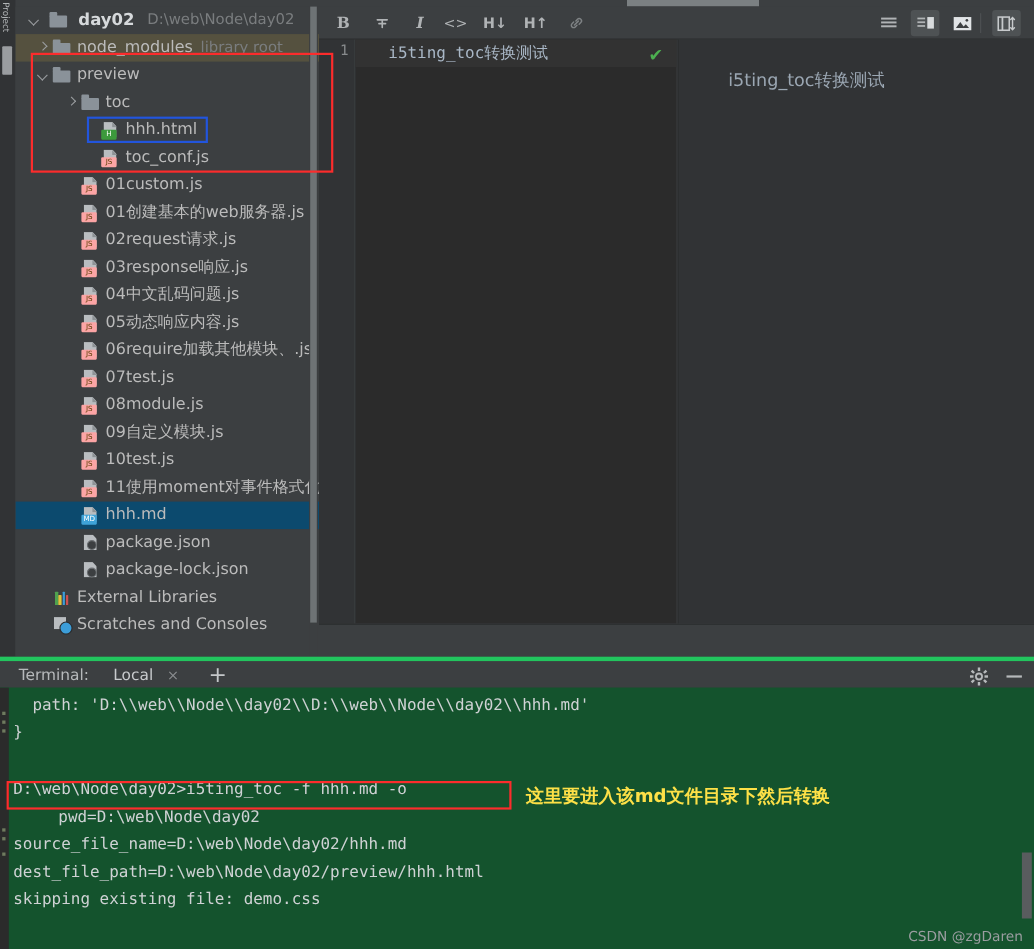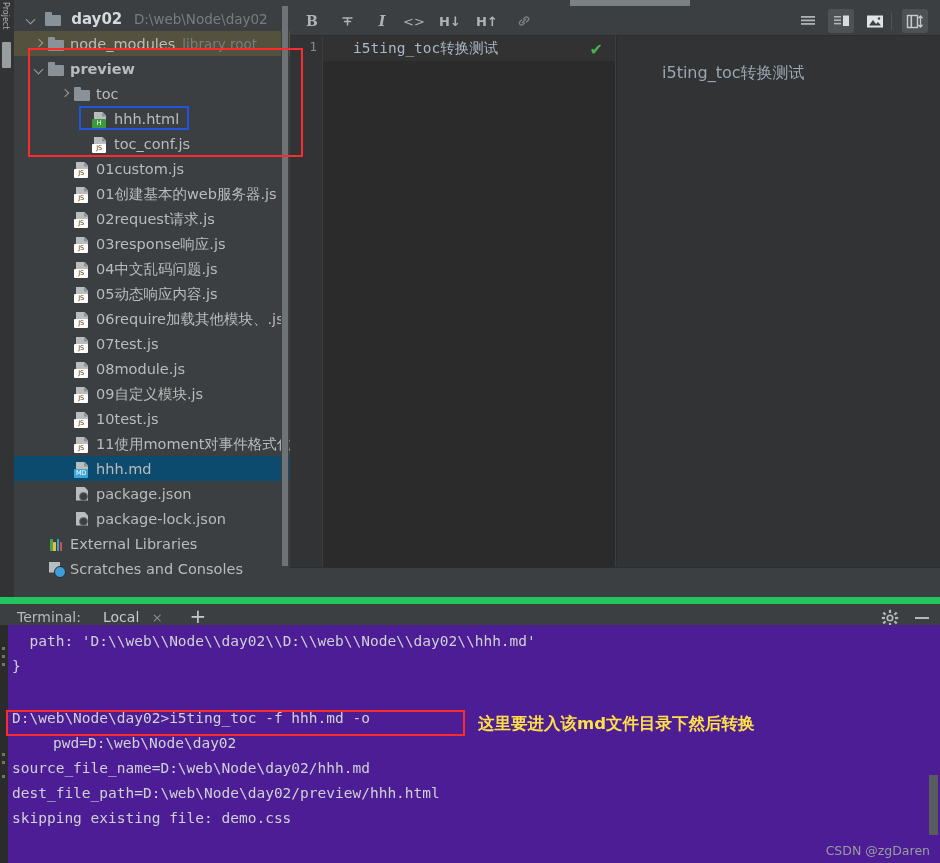--- a/index.html
+++ b/index.html
@@ -90,21 +90,21 @@
   .ic-file::after {
     content: ""; position: absolute; left: 9.5px; top: 1px; width: 5px; height: 5px;
     background: #8d9295; clip-path: polygon(0 0, 100% 100%, 0 100%);
   }
   .badge {
     position: absolute; left: 0px; bottom: 0px; height: 9px; min-width: 14px;
     padding: 0 1px; font-size: 6.5px; line-height: 9px; color: #fff;
     text-align: center; border-radius: 1px; font-family: "DejaVu Sans", sans-serif;
     letter-spacing: -0.2px;
   }
-  .badge.js { background: #ffffff; color: #5a3c00; }
+  .badge.js { background: #fca5a5; color: #5a3c00; }
   .badge.h  { background: #3c9a3c; }
   .badge.md { background: #3ea3d8; }
 
   
   .ic-json::before {
     content: ""; position: absolute; left: 2px; top: 1px; width: 12px; height: 14px;
     background: #b9bdc0; clip-path: polygon(0 0, 68% 0, 100% 28%, 100% 100%, 0 100%);
   }
   .ic-json::after {
     content: ""; position: absolute; left: 5px; top: 6px; width: 7px; height: 7px;
@@ -197,21 +197,21 @@
     font-size: 16px; color: #9ba7b3; font-family: "DejaVu Sans", sans-serif;
   }
   .editor-bottom-strip {
     position: absolute; left: 0; top: 561px; width: 650px; height: 30px;
     background: #3c3f41; border-top: 1px solid #2b2d2e;
   }
 
   
   .term-header {
     position: absolute; left: 0; top: 597px; width: 940px; height: 28px;
-    background: #3c3f41; border-top: 7px solid #22c55e;
+    background: #3c3f41; border-top: 4px solid #22c55e;
   }
   .term-header .lbl {
     position: absolute; left: 17px; top: 5px; font-size: 14px; color: #b6b9bb;
   }
   .term-tab {
     position: absolute; left: 95px; top: 2px; height: 25px; padding: 0 8px;
     font-size: 14px; color: #c8cbcd; line-height: 23px;
     border-bottom: 2px solid #9a9da0;
   }
   .term-tab .x {
@@ -224,21 +224,21 @@
   .term-gear {
     position: absolute; left: 881px; top: 5px; width: 18px; height: 18px;
   }
   .term-min {
     position: absolute; left: 915px; top: 13px; width: 14px; height: 2px;
     background: #b6b9bb;
   }
 
   .term-body {
     position: absolute; left: 0; top: 625px; width: 940px; height: 238px;
-    background: #4c1d95; overflow: hidden;
+    background: #14532d; overflow: hidden;
   }
   .term-left-rail {
     position: absolute; left: 0; top: 0; width: 8px; height: 238px;
     background: #2b2b2b;
   }
   .term-left-rail i {
     position: absolute; left: 2px; width: 3px; height: 3px; background: #6e7a5e;
   }
   .tline {
     position: absolute; left: 12px;
@@ -284,21 +284,21 @@
   <div class="tree-panel">
 
     <div class="tree-row" style="top:0;padding-left:12px;">
       <span class="arrow down"></span>
       <span class="ic ic-folder"></span>
       <span class="label" style="font-weight:bold;color:#d6d9db;font-size:15px;">day02</span>
       <span class="sub">D:\web\Node\day02</span>
     </div>
     <div id="tree-rows">
         <div class="tree-row row-hl-olive" style="position: absolute; left: 0px; right: 0px; top: 25px; padding-left: 20px;"><span class="arrow right"></span><span class="ic ic-folder"></span><span class="label">node_modules</span><span class="sub">library root</span></div>
-        <div class="tree-row" style="position: absolute; left: 0px; right: 0px; top: 50px; padding-left: 20px; font-weight: bold;"><span class="arrow down"></span><span class="ic ic-folder"></span><span class="label">preview</span></div>
+        <div class="tree-row" style="position: absolute; left: 0px; right: 0px; top: 50px; padding-left: 20px;"><span class="arrow down"></span><span class="ic ic-folder"></span><span class="label">preview</span></div>
         <div class="tree-row" style="position: absolute; left: 0px; right: 0px; top: 75px; padding-left: 46px;"><span class="arrow right"></span><span class="ic ic-folder"></span><span class="label">toc</span></div>
         <div class="tree-row" style="position: absolute; left: 0px; right: 0px; top: 100px; padding-left: 64px;"><span class="arrow"></span><span class="ic ic-file"><span class="badge h">H</span></span><span class="label">hhh.html</span></div>
         <div class="tree-row" style="position: absolute; left: 0px; right: 0px; top: 125px; padding-left: 64px;"><span class="arrow"></span><span class="ic ic-file"><span class="badge js">JS</span></span><span class="label">toc_conf.js</span></div>
         <div class="tree-row" style="position: absolute; left: 0px; right: 0px; top: 150px; padding-left: 46px;"><span class="arrow"></span><span class="ic ic-file"><span class="badge js">JS</span></span><span class="label">01custom.js</span></div>
         <div class="tree-row" style="position: absolute; left: 0px; right: 0px; top: 175px; padding-left: 46px;"><span class="arrow"></span><span class="ic ic-file"><span class="badge js">JS</span></span><span class="label">01创建基本的web服务器.js</span></div>
         <div class="tree-row" style="position: absolute; left: 0px; right: 0px; top: 200px; padding-left: 46px;"><span class="arrow"></span><span class="ic ic-file"><span class="badge js">JS</span></span><span class="label">02request请求.js</span></div>
         <div class="tree-row" style="position: absolute; left: 0px; right: 0px; top: 225px; padding-left: 46px;"><span class="arrow"></span><span class="ic ic-file"><span class="badge js">JS</span></span><span class="label">03response响应.js</span></div>
         <div class="tree-row" style="position: absolute; left: 0px; right: 0px; top: 250px; padding-left: 46px;"><span class="arrow"></span><span class="ic ic-file"><span class="badge js">JS</span></span><span class="label">04中文乱码问题.js</span></div>
         <div class="tree-row" style="position: absolute; left: 0px; right: 0px; top: 275px; padding-left: 46px;"><span class="arrow"></span><span class="ic ic-file"><span class="badge js">JS</span></span><span class="label">05动态响应内容.js</span></div>
         <div class="tree-row" style="position: absolute; left: 0px; right: 0px; top: 300px; padding-left: 46px;"><span class="arrow"></span><span class="ic ic-file"><span class="badge js">JS</span></span><span class="label">06require加载其他模块、.js</span></div>

